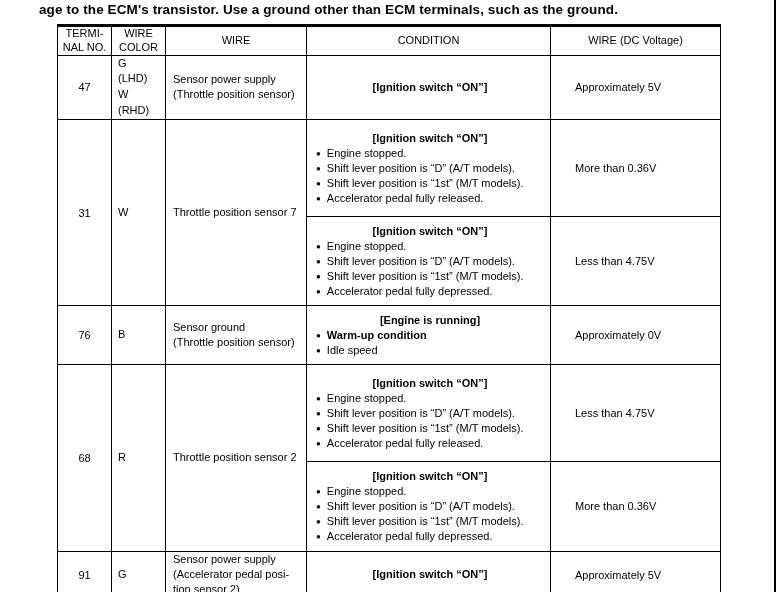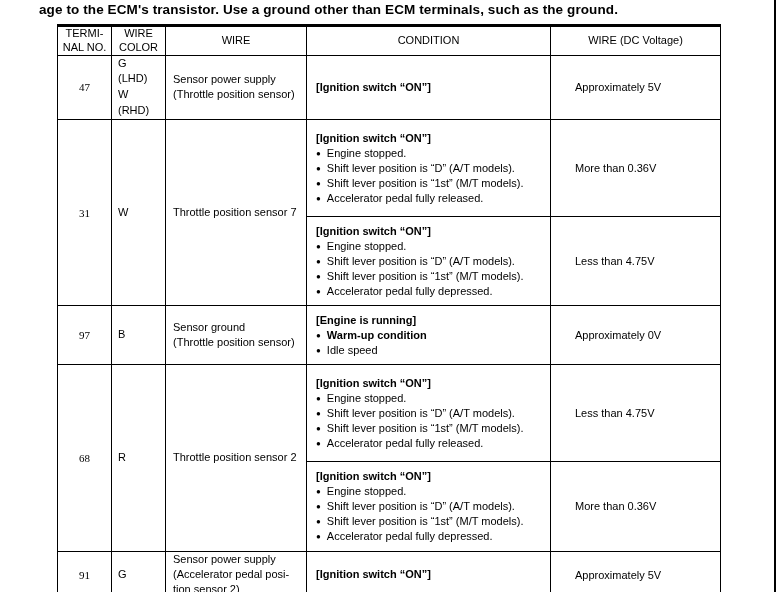--- a/index.html
+++ b/index.html
@@ -52,24 +52,24 @@
     font-weight: normal;
   }
   table.spec { border-top: 3px solid #000; }
   tr.hdr th {
     height: 28px;
     text-align: center;
     white-space: pre-line;
     line-height: 1.25;
     font-size: 11px;
   }
-  td.c-terminal { text-align: center; font-family: Liberation Serif, serif; }
+  td.c-terminal { text-align: center; }
   td.c-wire     { padding-left: 6px;  white-space: pre-line; line-height: 1.45; }
   td.c-item     { padding-left: 7px; padding-right: 4px; white-space: pre-line; line-height: 1.4; }
-  td.c-cond     { padding: 5px 6px 5px 9px; }
+  td.c-cond     { padding: 5px 6px 5px 9px; text-align: center; }
   td.c-data     { padding-left: 24px; }
 
   .cond-heading { font-weight: bold; margin: 2.5px 0; line-height: 1.15; }
   .bullet-line  { display: flex; align-items: baseline; margin: 2.5px 0; line-height: 1.15; }
   .bullet-line .bullet { font-size: 8px; margin-right: 6px; position: relative; top: -1px; }
   .bullet-line.bold { font-weight: bold; }
 
   tr.r-h62 { height: 62px; }
   tr.r-h97 { height: 97px; }
   tr.r-h89 { height: 89px; }
@@ -160,21 +160,21 @@
             </div>
         <div class="bullet-line">
               <span class="bullet">●</span>
               <span>Accelerator pedal fully depressed.</span>
             </div>
       </td>
       <td class="c-data">Less than 4.75V</td>
     </tr>
 
     <tr class="r-h55">
-      <td class="c-terminal">97</td>
+      <td class="c-terminal">76</td>
       <td class="c-wire">B</td>
       <td class="c-item">Sensor ground
 (Throttle position sensor)</td>
       <td class="c-cond">
         <div class="cond-heading">[Engine is running]</div>
         <div class="bullet-line bold">
               <span class="bullet">●</span>
               <span>Warm-up condition</span>
             </div>
         <div class="bullet-line">

